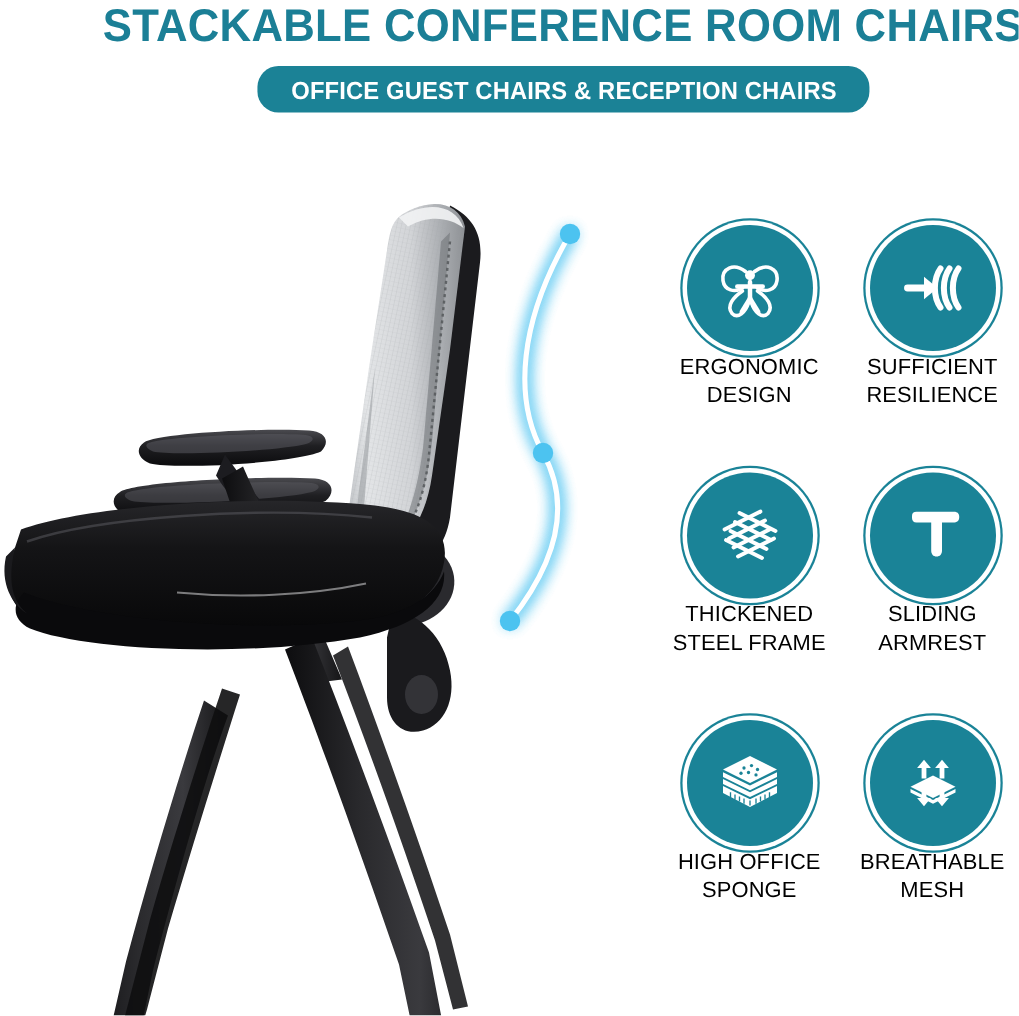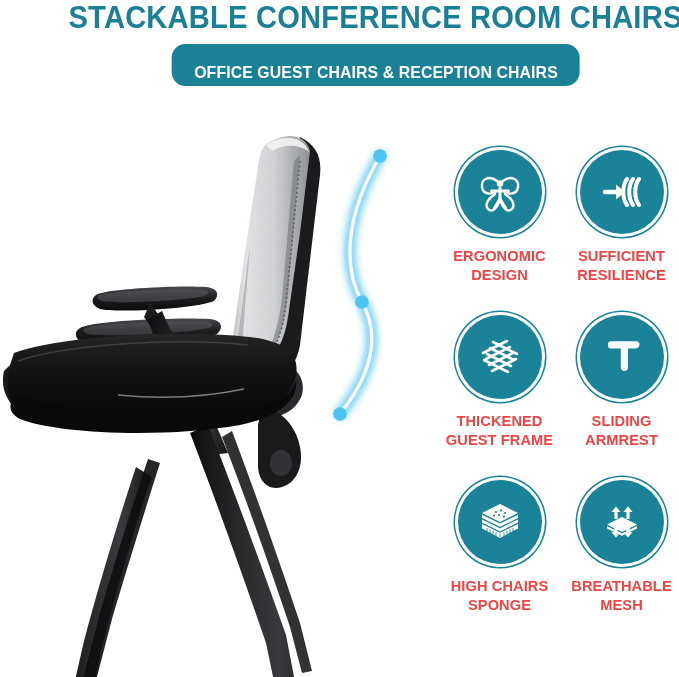--- a/index.html
+++ b/index.html
@@ -39,21 +39,21 @@
     transform-origin: 50% 50%;
     white-space: nowrap;
   }
   #subtitle-badge {
     position: absolute;
     top: 44px; left: 50%;
     transform: translateX(-50%);
     background: #1b8296;
     color: #ffffff;
     border-radius: 14px;
-    padding: 19px 15px 4px 15px;
+    padding: 8px 15px 4px 15px;
     font-size: 16.5px;
     font-weight: bold;
     letter-spacing: 0.1px;
     line-height: 19px;
     white-space: nowrap;
     transform-origin: 50% 50%;
   }
   #subtitle-badge span {
     display: inline-block;
     transform: scaleX(0.96);
@@ -102,24 +102,24 @@
     position: relative;
     display: block;
   }
   .icon-circle svg {
     position: absolute;
     left: 50%; top: 50%;
     transform: translate(-50%, -50%);
     display: block;
   }
   .feature-label {
-    margin-top: 13px;
-    color: #ef4444;
+    margin-top: 2px;
+    color: #000000;
     font-size: 14.6px;
-    font-weight: bold;
+    font-weight: normal;
     line-height: 18.5px;
     letter-spacing: 0.1px;
     white-space: pre-line;
   }
 </style>
 </head>
 <body>
 
 <div id="header">
   <div id="main-title">STACKABLE CONFERENCE ROOM CHAIRS</div>
@@ -328,21 +328,21 @@
           <path d="M14 33 L38 21"></path>
           <path d="M17 39 L41 27"></path>
           <path d="M9 28 L33 40"></path>
           <path d="M12 22 L36 34"></path>
           <path d="M15 16 L39 28"></path>
           <path d="M18 10 L42 22"></path>
         </g>
       </svg>
     </div>
     <div class="feature-label">THICKENED
-GUEST FRAME</div>
+STEEL FRAME</div>
   </div>
 
   <div class="feature-cell feature-col-1 feature-row-1">
     <div class="icon-circle">
       <svg width="46" height="46" viewBox="0 0 46 46">
         <path d="M9 10 C9 8 10 7.2 12 7.2 L37 7.2 C39.5 7.2 40.5 8.6 40.5 10.6
                  C40.5 13 39 14.4 36.5 14.4 L29 14.4 L29 33 C29 35.6 27.6 37 25.4 37
                  C23.2 37 21.8 35.6 21.8 33 L21.8 14.4 L12 14.4 C10 14.4 9 13.2 9 11.4 Z" fill="#ffffff"></path>
       </svg>
     </div>
@@ -374,21 +374,21 @@
           <path d="M18 34 L18 37.4"></path>
             <path d="M21 35.4 L21 38.8"></path>
           <path d="M25 36.6 L25 40"></path>
             <path d="M29 35.4 L29 38.8"></path>
           <path d="M32 34 L32 37.4"></path>
             <path d="M35 32.6 L35 36"></path>
           <path d="M38 31.2 L38 34.6"></path>
         </g>
       </svg>
     </div>
-    <div class="feature-label">HIGH CHAIRS
+    <div class="feature-label">HIGH OFFICE
 SPONGE</div>
   </div>
 
   <div class="feature-cell feature-col-1 feature-row-2">
     <div class="icon-circle">
       <svg width="48" height="48" viewBox="0 0 48 48">
 
         <g fill="#ffffff">
           <path d="M18 8.5 L22.6 14 L19.6 14 L19.6 21 L16.4 21 L16.4 14 L13.4 14 Z"></path>
           <path d="M30 8.5 L34.6 14 L31.6 14 L31.6 21 L28.4 21 L28.4 14 L25.4 14 Z"></path>

